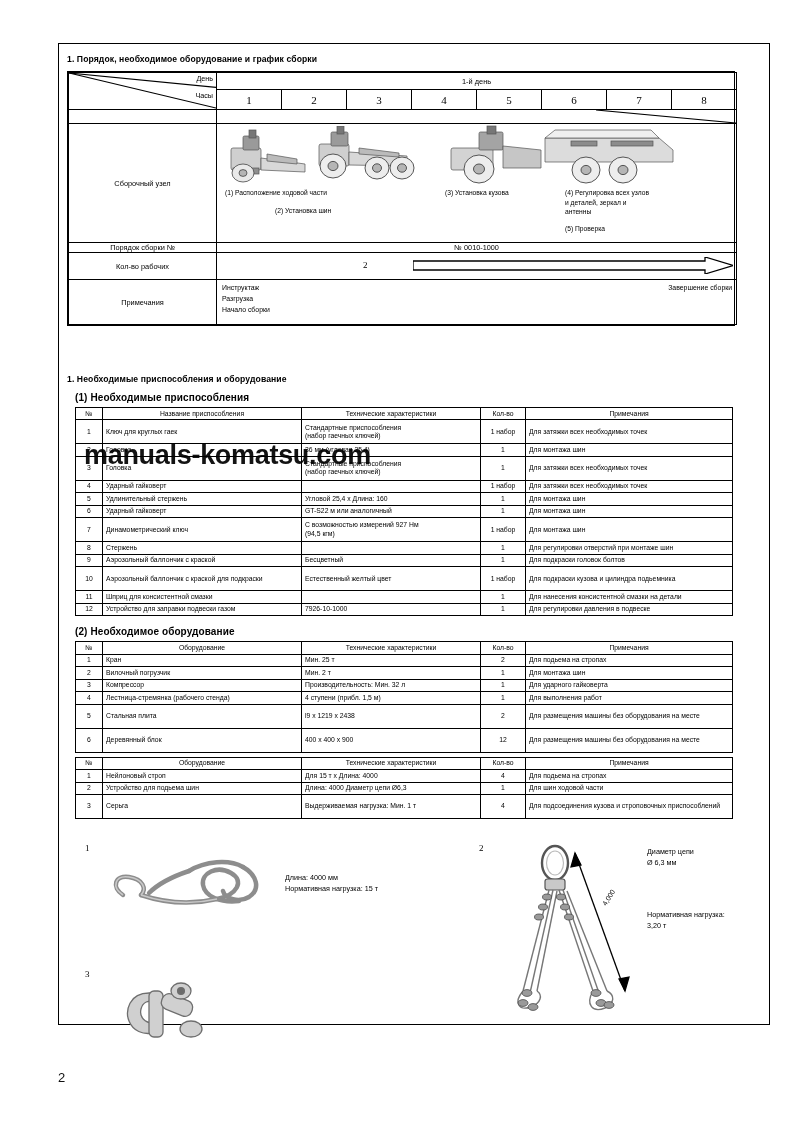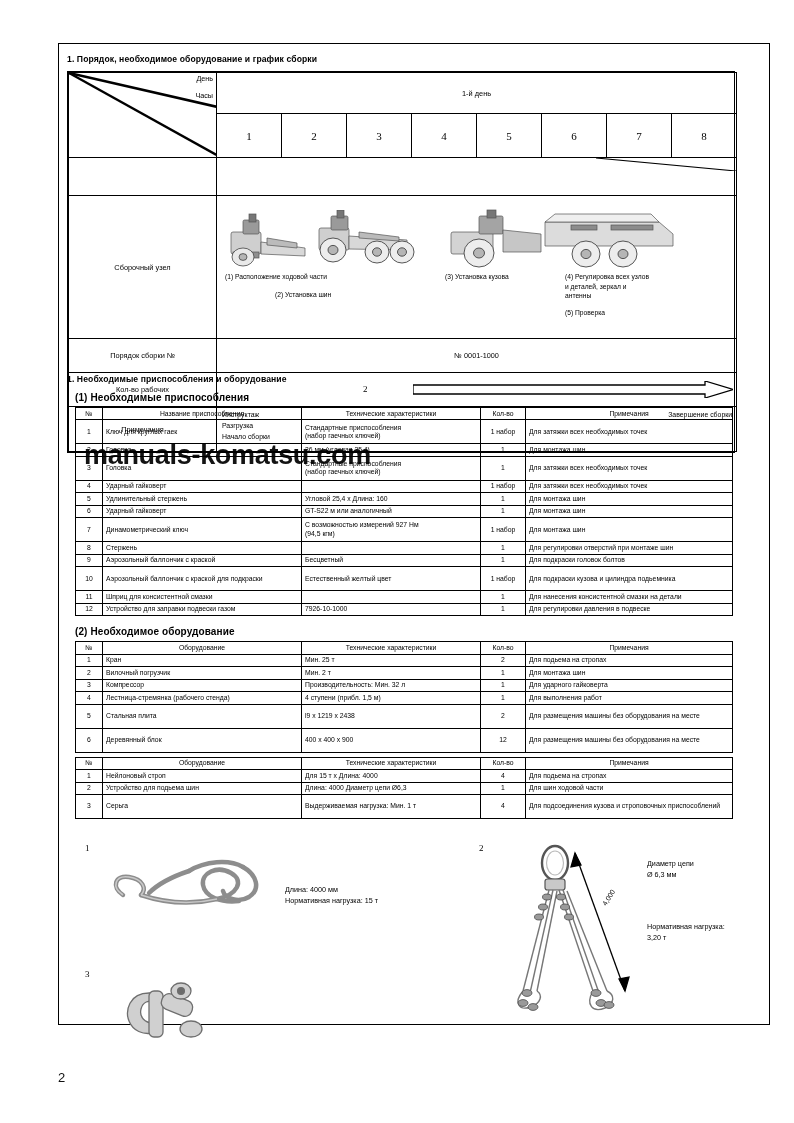--- a/index.html
+++ b/index.html
@@ -17,21 +17,21 @@
   }
 
   
   .sec-head{font-size:8.6px;font-weight:bold;letter-spacing:.1px;}
   .sub-head{font-size:10px;font-weight:bold;letter-spacing:.1px;}
 
   
   #sec3{position:absolute;left:8px;top:10px;width:668px;}
   #sec3 .sched-wrap{margin-top:7px;border:1.3px solid #000;position:relative;}
   table.sched{border-collapse:collapse;width:100%;table-layout:fixed;}
-  table.sched td{border:1px solid #000;padding:12px;vertical-align:middle;}
+  table.sched td{border:1px solid #000;padding:0;vertical-align:middle;}
   .lblcell{width:148px;text-align:center;font-size:7.4px;padding:3px 2px;position:relative;}
   .day-row td{height:16px;}
   .hour-row td{height:19px;}
   .hdr-corner{position:relative;padding:0;}
   .corner-svg{position:absolute;left:0;top:0;width:100%;height:100%;}
   .corner-txt{position:absolute;right:3px;font-size:7.2px;}
   .day-txt{top:1px;}
   .hour-txt{top:18px;}
   .dayname{text-align:center;font-size:7.4px;}
   .hcell{text-align:center;font-size:11px;font-family:"Liberation Serif","DejaVu Serif",serif;
@@ -72,21 +72,21 @@
   td.c-no{width:20px;text-align:center;}
   td.c-name{width:192px;}
   td.c-spec{width:172px;}
   td.c-qty{width:38px;text-align:center;}
   td.c-rem{}
   .r-tall td{height:20px;}
 
   
   #illus{position:absolute;left:8px;top:795px;width:690px;height:212px;}
   .ilabel{position:absolute;font-size:9px;font-family:"Liberation Serif","DejaVu Serif",serif;}
-  .itext{position:absolute;font-size:7.2px;line-height:1.5;margin-top:12px;}
+  .itext{position:absolute;font-size:7.2px;line-height:1.5;}
   .rot{position:absolute;font-size:7px;transform:rotate(-58deg);transform-origin:left top;}
 
   
   .watermark{
     position:absolute;left:84px;top:440px;font-size:27px;font-weight:bold;
     color:#000000;letter-spacing:-.3px;opacity:.92;pointer-events:none;
     font-family:"Liberation Sans","DejaVu Sans",sans-serif;white-space:nowrap;
   }
 </style>
 </head>
@@ -208,21 +208,21 @@
               <div class="cap" style="left:348px;top:64px;white-space:pre-line">(4) Регулировка всех узлов
 и деталей, зеркал и
 антенны</div>
               <div class="cap" style="left:348px;top:100px">(5) Проверка</div>
             </div>
           </td>
         </tr>
 
         <tr>
           <td class="lblcell">Порядок сборки №</td>
-          <td colspan="8" class="asmno">№ 0001-1000</td>
+          <td colspan="8" class="asmno">№ 0010-1000</td>
         </tr>
 
         <tr>
           <td class="lblcell">Кол-во рабочих</td>
           <td colspan="8" style="padding:0">
             <div class="workers">
               <span class="w-num">2</span>
               <svg class="w-arrow" viewBox="0 0 320 17" preserveAspectRatio="none">
                 <path d="M0 4 L292 4 L292 0 L320 8.5 L292 17 L292 13 L0 13 Z" fill="#fff" stroke="#000" stroke-width="1.3"></path>
               </svg>

